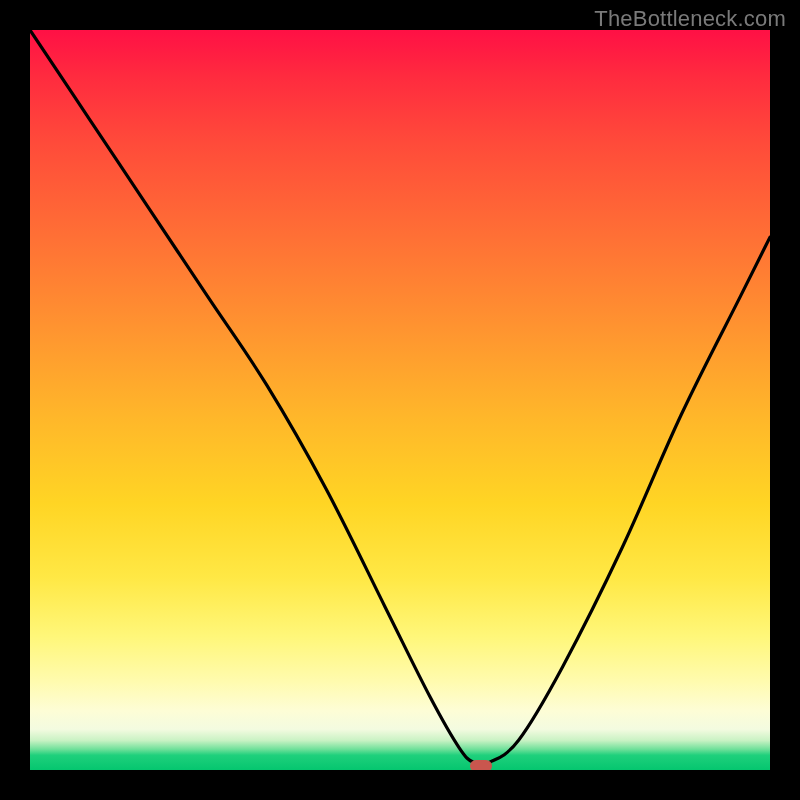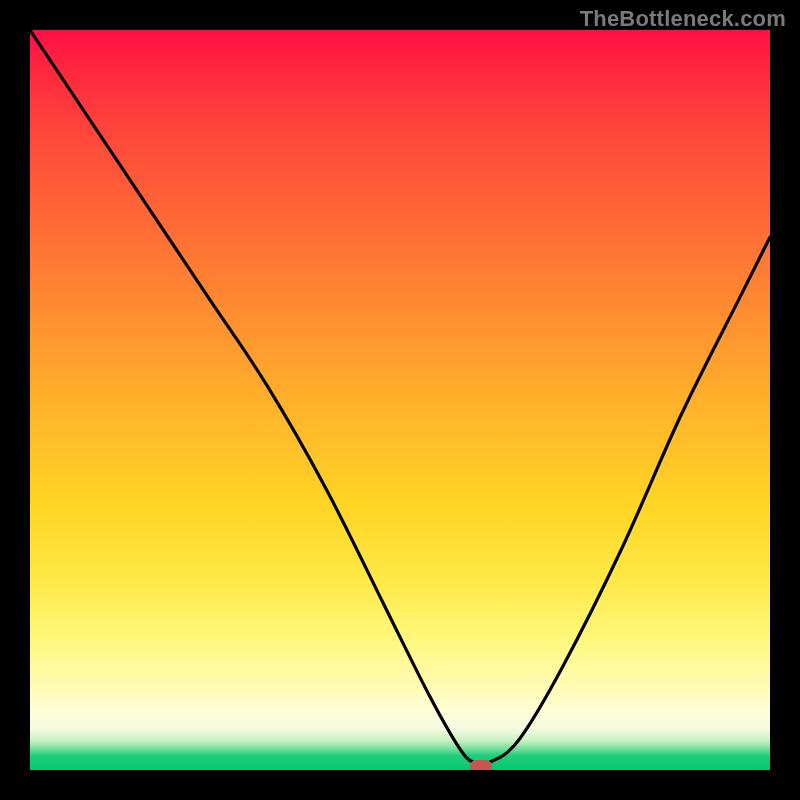--- a/index.html
+++ b/index.html
@@ -16,21 +16,21 @@
     width: 800px;
     height: 800px;
     background: #000;
   }
   .watermark {
     position: absolute;
     top: 6px;
     right: 14px;
     color: #7a7a7a;
     font-size: 22px;
-    font-weight: 700;
+    font-weight: 400;
     letter-spacing: 0.2px;
     z-index: 40;
   }
   .plot-area {
     position: absolute;
     left: 30px;
     top: 30px;
     width: 740px;
     height: 740px;
     overflow: hidden;

